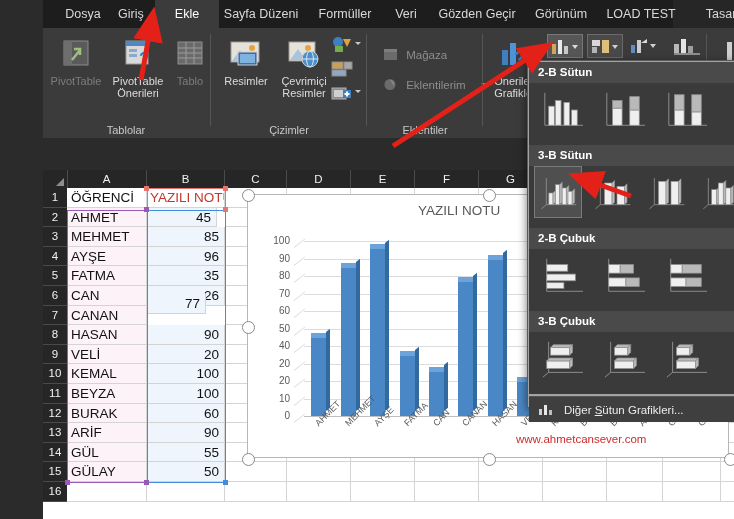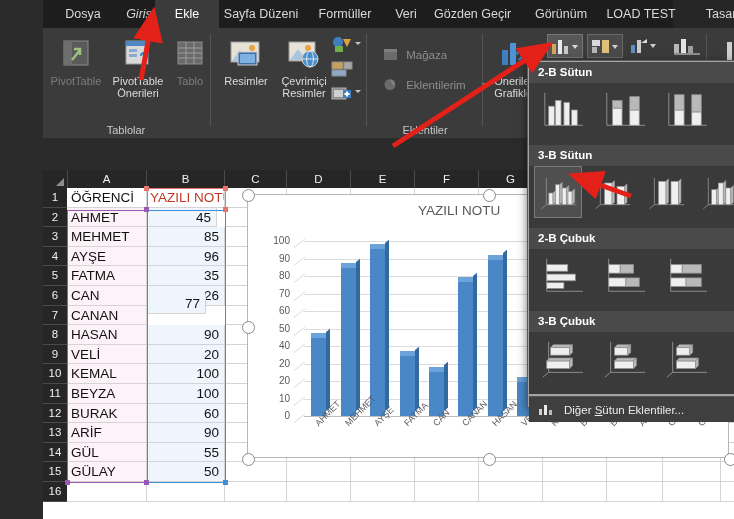--- a/index.html
+++ b/index.html
@@ -98,26 +98,26 @@
 </style>
 </head>
 <body>
 
 <div id="app">
 
   <div class="tabbar">
     <div class="ctxzone" style="left:630px;width:104px;"></div>
     <div id="tabs-host">
         <div class="tab" style="left: 8px; width: 46px; text-align: center;">Dosya</div>
-        <div class="tab" style="left: 66px; width: 42px; text-align: center; font-style: italic;">Giriş</div>
+        <div class="tab" style="left: 66px; width: 42px; text-align: left;">Giriş</div>
         <div class="tab active" style="left: 112px; width: 46px; text-align: center;">Ekle</div>
         <div class="tab" style="left: 166px; width: 86px; text-align: center;">Sayfa Düzeni</div>
         <div class="tab" style="left: 260px; width: 66px; text-align: center;">Formüller</div>
         <div class="tab" style="left: 336px; width: 36px; text-align: center;">Veri</div>
-        <div class="tab" style="left: 382px; width: 86px; ">Gözden Geçir</div>
+        <div class="tab" style="left: 382px; width: 86px; text-align: center;">Gözden Geçir</div>
         <div class="tab" style="left: 478px; width: 62px; text-align: center;">Görünüm</div>
         <div class="tab" style="left: 550px; width: 78px; text-align: center;">LOAD TEST</div>
         <div class="tab" style="left: 648px; width: 56px; text-align: center;">Tasarım</div>
       </div>
   </div>
 
   <div class="ribbon">
 
     <div class="grp" style="left:0;width:166px;">
       <div class="bigbtn dim" style="left:4px;top:10px;width:58px;">
@@ -206,20 +206,21 @@
       <div style="position:absolute;left:118px;top:56px;">
         <svg width="22" height="18" viewBox="0 0 22 18">
           <rect x="1" y="4" width="14" height="11" fill="#8b8b8b" stroke="#b0b0b0"></rect>
           <rect x="3" y="6" width="10" height="7" fill="#d0d0d0"></rect>
           <rect x="12" y="6" width="8" height="8" fill="#3f7fbf"></rect>
           <rect x="15" y="7.5" width="2" height="5" fill="#fff"></rect>
           <rect x="13.5" y="9" width="5" height="2" fill="#fff"></rect>
         </svg>
         <span style="position:absolute;right:-8px;top:6px;width:0;height:0;border-left:3px solid transparent;border-right:3px solid transparent;border-top:3px solid #c7c7c7;"></span>
       </div>
+      <div class="glabel">Çizimler</div>
     </div>
     <div class="sep" style="left:323px;"></div>
 
     <div class="grp" style="left:326px;width:112px;">
       <div class="smallrow" style="left:14px;top:20px;">
         <svg width="15" height="13" viewBox="0 0 15 13" style="vertical-align:-2px;margin-right:5px;">
           <rect x="1" y="4" width="13" height="8" fill="#6b6b6b"></rect>
           <rect x="1" y="1" width="13" height="3" fill="#7d7d7d"></rect>
         </svg>
         <span>Mağaza</span>
@@ -622,20 +623,21 @@
             <div class="xlbl" style="left: 241.786px; top: 226px;">HASAN</div>
             <div class="xlbl" style="left: 271.214px; top: 226px;">VELİ</div>
             <div class="xlbl" style="left: 300.643px; top: 226px;">KEMAL</div>
             <div class="xlbl" style="left: 330.071px; top: 226px;">BEYZA</div>
             <div class="xlbl" style="left: 359.5px; top: 226px;">BURAK</div>
             <div class="xlbl" style="left: 388.929px; top: 226px;">ARİF</div>
             <div class="xlbl" style="left: 418.357px; top: 226px;">GÜL</div>
             <div class="xlbl" style="left: 447.786px; top: 226px;">GÜLAY</div>
           </div>
       </div>
+      <div class="wm" style="left:268px;top:238px;">www.ahmetcansever.com</div>
     </div>
 
     <div class="chandle" style="left:199px;top:19px;"></div>
     <div class="chandle" style="left:440px;top:19px;"></div>
     <div class="chandle" style="left:681px;top:19px;"></div>
     <div class="chandle" style="left:199px;top:151px;"></div>
     <div class="chandle" style="left:681px;top:151px;"></div>
     <div class="chandle" style="left:199px;top:283px;"></div>
     <div class="chandle" style="left:440px;top:283px;"></div>
     <div class="chandle" style="left:681px;top:283px;"></div>
@@ -763,21 +765,21 @@
           <polygon points="14,10 17,7 31,7 28,10" fill="#b9b9b9" stroke="#8f8f8f" stroke-width="0.8"></polygon>
           <polygon points="28,10 31,7 31,15 28,18" fill="#b9b9b9" stroke="#8f8f8f" stroke-width="0.8"></polygon>
           <rect x="14" y="24" width="20" height="8" fill="#efefef" stroke="#8f8f8f" stroke-width="0.8"></rect>
           <polygon points="14,24 17,21 37,21 34,24" fill="#b9b9b9" stroke="#8f8f8f" stroke-width="0.8"></polygon>
           <polygon points="34,24 37,21 37,29 34,32" fill="#b9b9b9" stroke="#8f8f8f" stroke-width="0.8"></polygon>
         </svg>
         <div class="ddfoot" style="top: 335px; width: 226px;"><span style="margin-left: 9px; margin-right: 11px;"><svg width="15" height="13" viewBox="0 0 15 13" style="vertical-align:-2px">
               <rect x="1" y="6" width="3" height="6" fill="#d0d0d0"></rect>
               <rect x="6" y="2" width="3" height="10" fill="#e8e8e8"></rect>
               <rect x="11" y="7" width="3" height="5" fill="#bdbdbd"></rect>
-            </svg></span><span>Diğer </span><span class="u">S</span><span>ütun Eklentiler...</span></div>
+            </svg></span><span>Diğer </span><span class="u">S</span><span>ütun Grafikleri...</span></div>
       </div>
   </div>
 
   <svg class="arrow" style="left:0;top:0;" width="734" height="519">
     <defs>
       <marker id="ah" markerWidth="7" markerHeight="7" refX="5.5" refY="3" orient="auto">
         <path d="M0,0 L7,3 L0,6 Z" fill="#e32119"></path>
       </marker>
     </defs>
     <line x1="98" y1="80" x2="110" y2="14" stroke="#e32119" stroke-width="5" marker-end="url(#ah)"></line>

